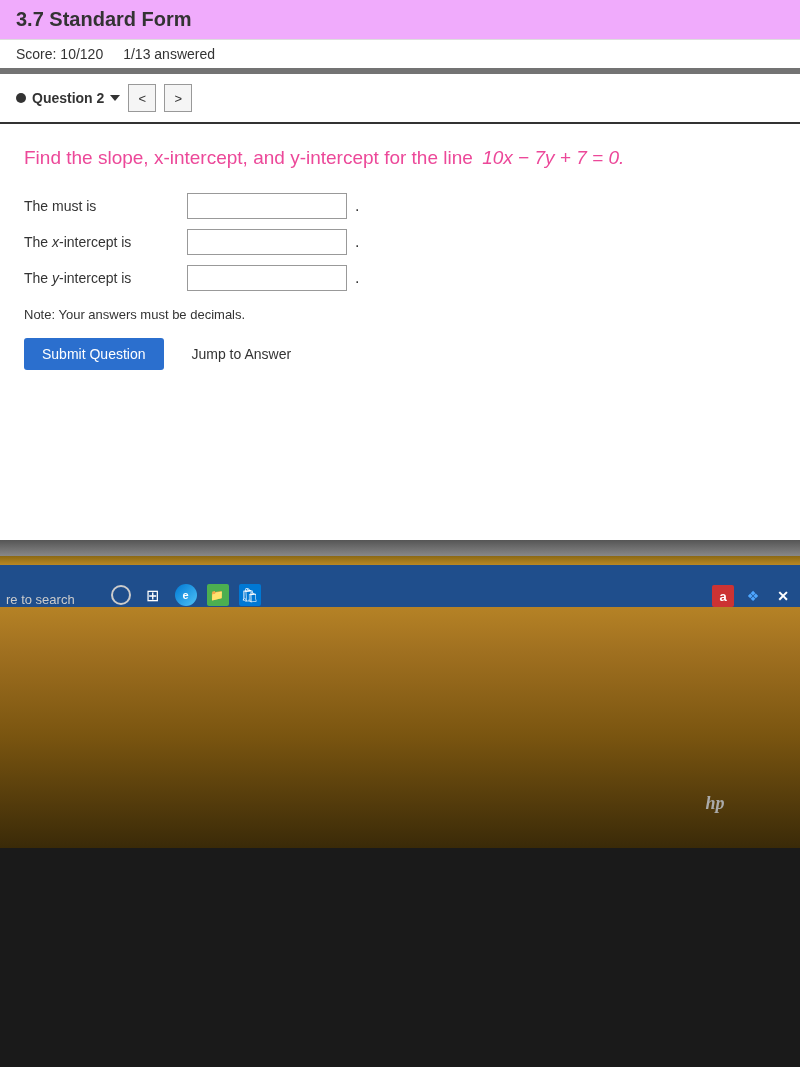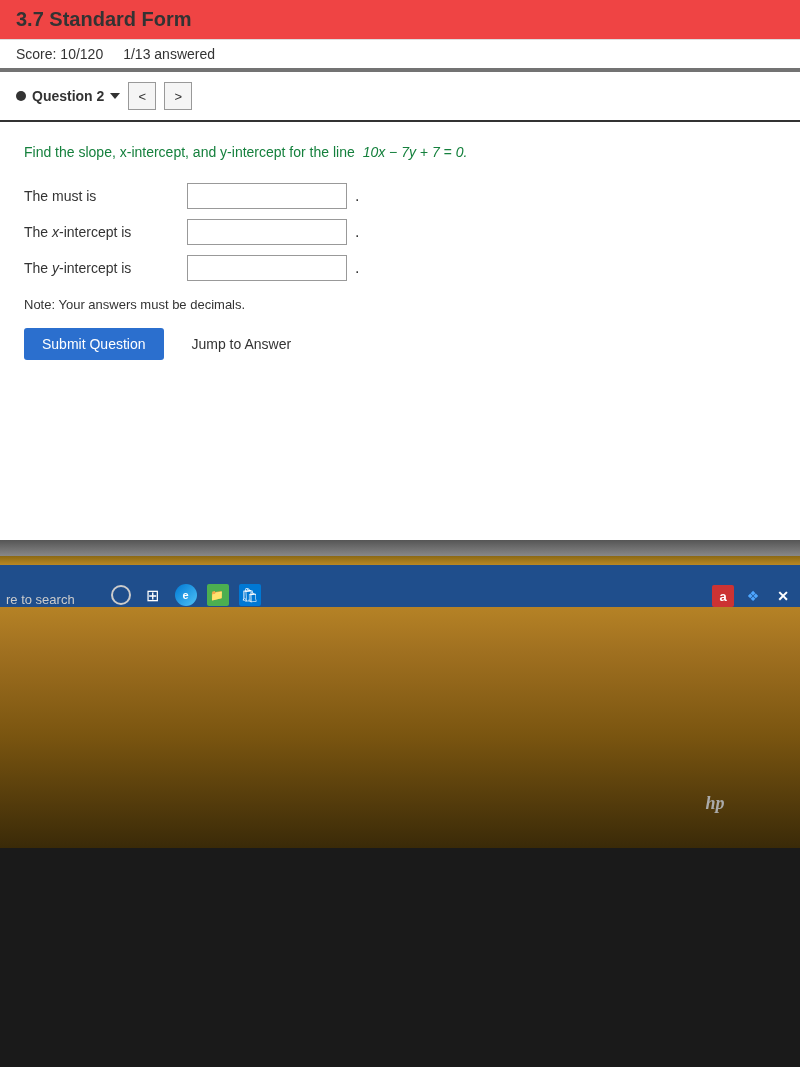--- a/index.html
+++ b/index.html
@@ -28,40 +28,40 @@
     .browser-content {
       background: #ffffff;
       width: 100%;
       height: 540px;
       padding: 0;
       position: relative;
     }
 
     
     .page-header {
-      background: #ef4444;
+      background: #f0abfc;
       padding: 8px 16px 4px 16px;
       border-bottom: 1px solid #ddd;
     }
 
     .page-title {
       font-size: 20px;
       font-weight: bold;
       color: #333;
       margin-bottom: 4px;
     }
 
     .score-bar {
       display: flex;
       align-items: center;
       gap: 20px;
       padding: 6px 16px;
       font-size: 14px;
       color: #333;
-      border-bottom: 4px solid #737373;
+      border-bottom: 6px solid #737373;
     }
 
     .question-nav {
       display: flex;
       align-items: center;
       gap: 8px;
       padding: 10px 16px;
       border-bottom: 2px solid #333;
     }
 
@@ -104,22 +104,22 @@
       border-top: 6px solid #333;
       display: inline-block;
     }
 
     
     .question-area {
       padding: 20px 24px;
     }
 
     .question-text {
-      font-size: 14px;
-      color: #15803d;
+      font-size: 19px;
+      color: #ec4899;
       margin-bottom: 20px;
       line-height: 1.5;
     }
 
     .answer-row {
       display: flex;
       align-items: center;
       margin-bottom: 10px;
       font-size: 14px;
       color: #333;

